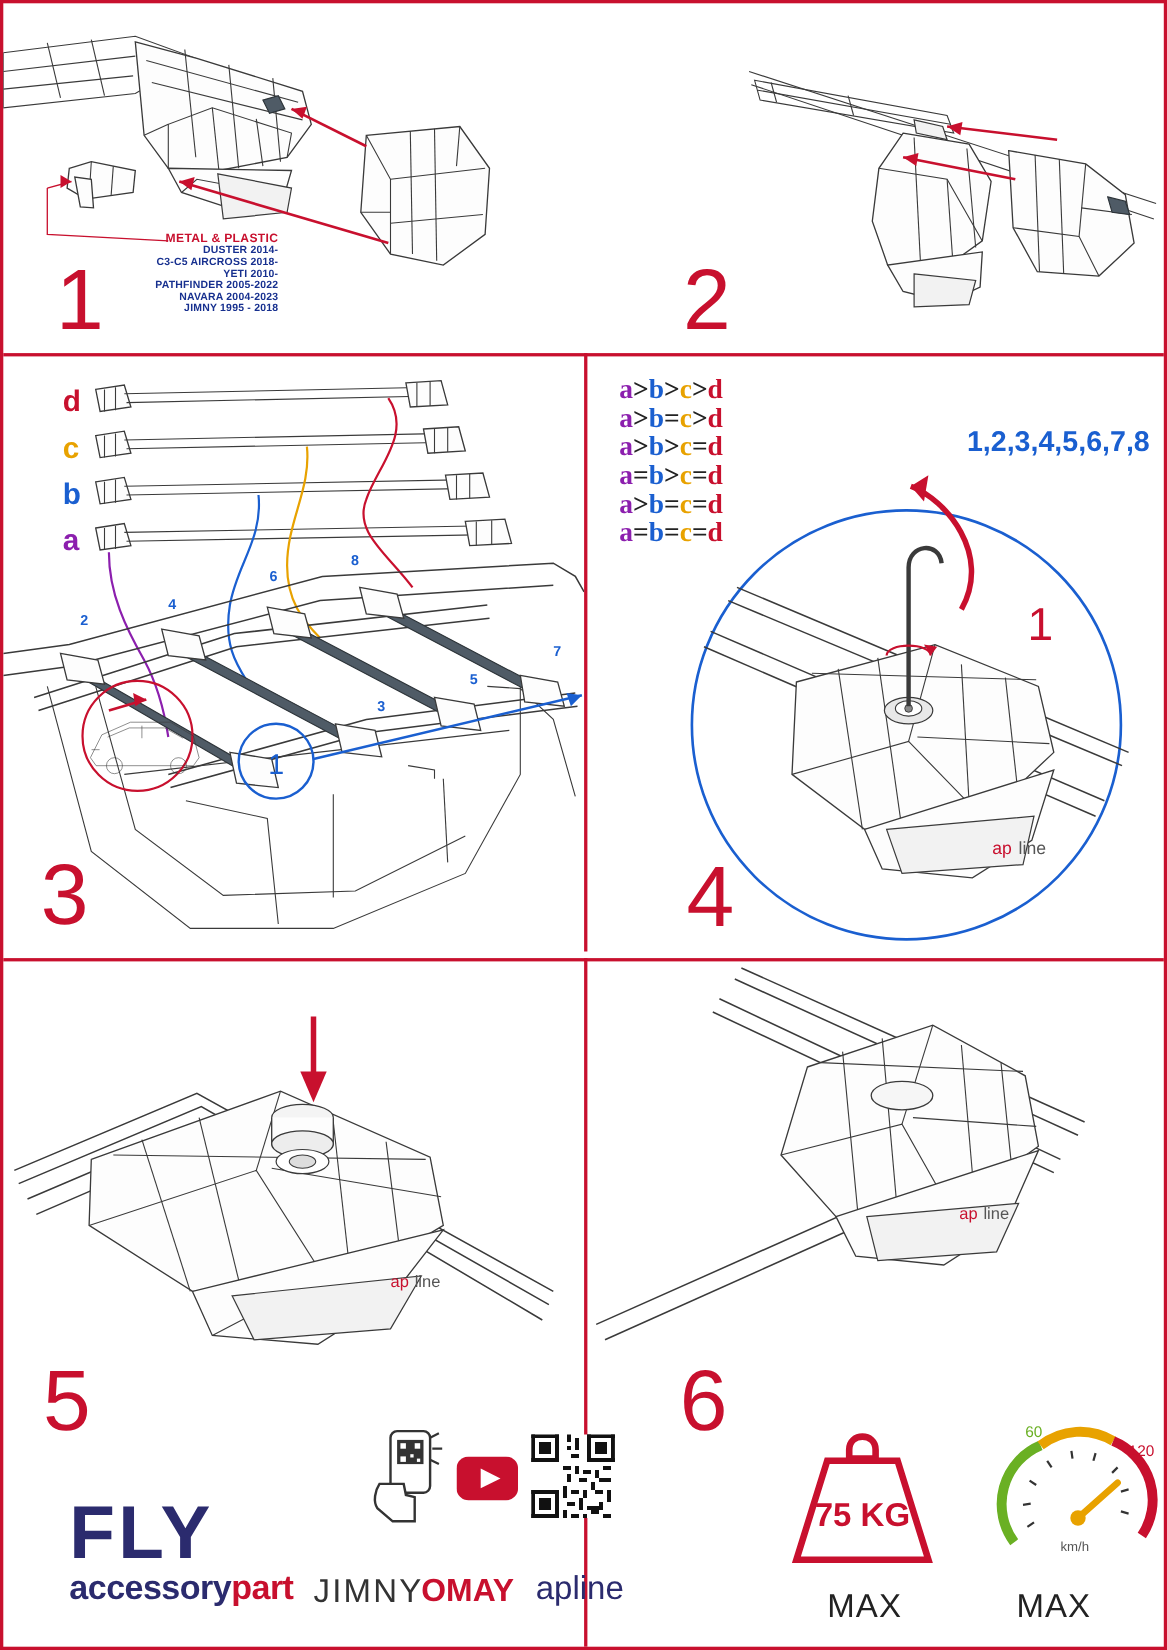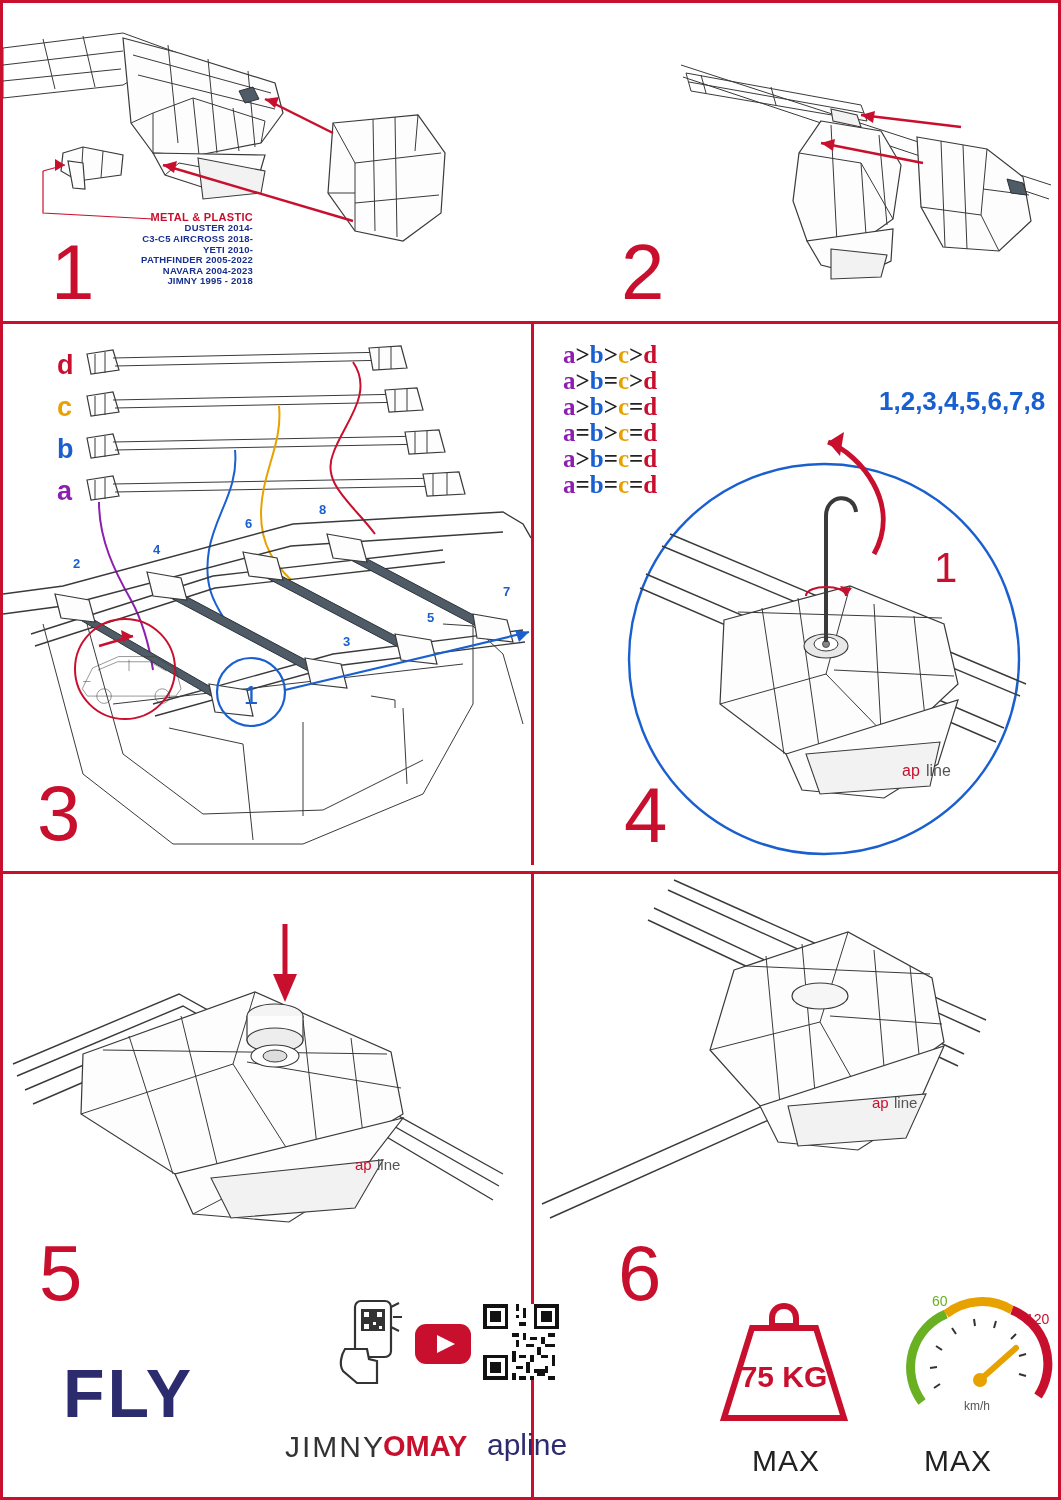--- a/index.html
+++ b/index.html
@@ -412,20 +412,21 @@
         <rect x="14" y="18" width="3" height="1"></rect>
           <rect x="17" y="17" width="1" height="2"></rect>
         <rect x="8" y="19" width="1" height="2"></rect>
           <rect x="10" y="20" width="2" height="1"></rect>
         <rect x="13" y="20" width="1" height="1"></rect>
           <rect x="15" y="19" width="2" height="1"></rect>
         <rect x="18" y="20" width="2" height="1"></rect>
       </g>
     </svg>
 
+    <div class="accpart" style="left:60px;top:552px"><span style="color:#2b2b6e">accessory</span><span style="color:#c8102e">part</span></div>
     <div class="omad" style="left:282px;top:556px">JIMNY</div>
     <div class="omay" style="left:380px;top:556px">OMAY</div>
     <div class="apline" style="left:484px;top:554px">apline</div>
   </div>
 
   <div class="panel" style="left:531px;top:871px;width:530px;height:629px">
     <svg width="530" height="400" viewBox="0 0 530 400">
 
       <path class="thin2" d="M120 34 L430 180"></path>
       <path class="thin2" d="M114 46 L424 192"></path>

